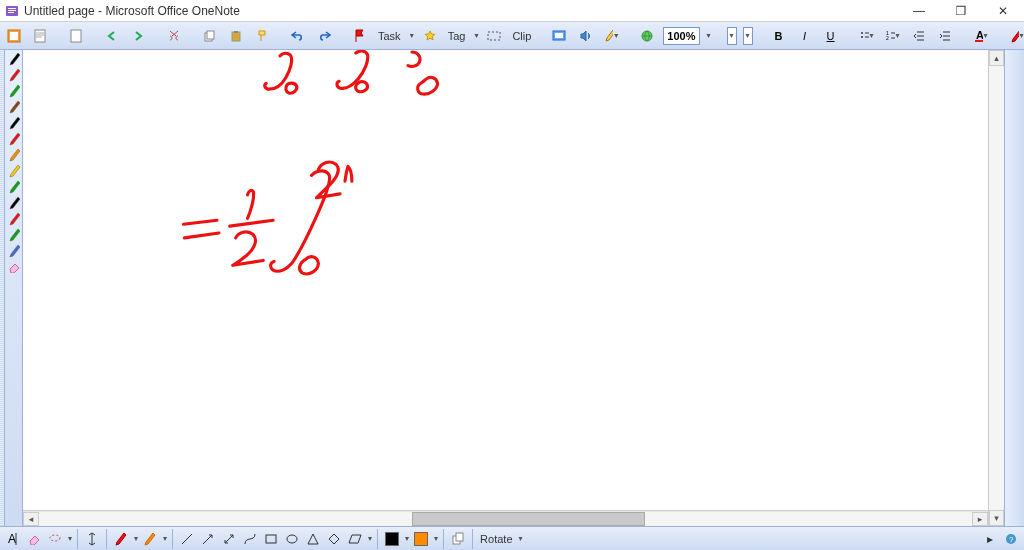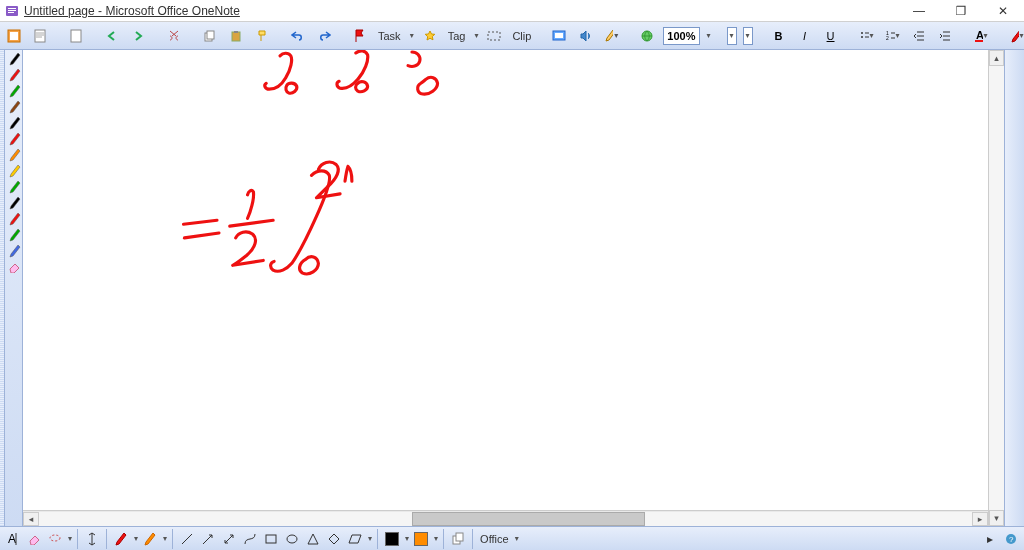--- a/index.html
+++ b/index.html
@@ -23,21 +23,21 @@
   padding: 0 4px;
   border-bottom: 1px solid #d0d0d0;
 }
 .titlebar .app-icon {
   width: 16px; height: 16px;
   margin-right: 4px;
   display: inline-flex;
   align-items: center;
   justify-content: center;
 }
-.titlebar .title-text { flex: 1; font-size: 12px; color: #333; text-decoration: underline; }
+.titlebar .title-text { flex: 1; font-size: 12px; color: #333; }
 .titlebar .win-controls { display: flex; gap: 8px; }
 .win-btn {
   width: 34px; height: 20px;
   display: flex; align-items: center; justify-content: center;
   font-size: 12px; color: #333;
 }
 
 
 .toolbar {
   height: 28px;
@@ -639,21 +639,21 @@
     </div>
   <span class="tb-dd">▾</span>
   <div class="tb-sep"></div>
   <div class="shape-btn">
       <svg width="14" height="14">
         <rect x="2" y="4" width="7" height="8" fill="#fff" stroke="#888"></rect>
         <rect x="5" y="1" width="7" height="8" fill="#fff" stroke="#888"></rect>
       </svg>
     </div>
   <div class="tb-sep"></div>
-  <span class="tb-label">Office</span>
+  <span class="tb-label">Rotate</span>
   <span class="tb-dd">▾</span>
   <div class="flex-spacer"></div>
   <div class="shape-btn">▸</div>
   <div class="shape-btn">
       <svg width="12" height="12">
         <circle cx="6" cy="6" r="5" fill="#49c"></circle>
         <text x="4" y="9" font-size="8" fill="#fff">?</text>
       </svg>
     </div>
 </div>

